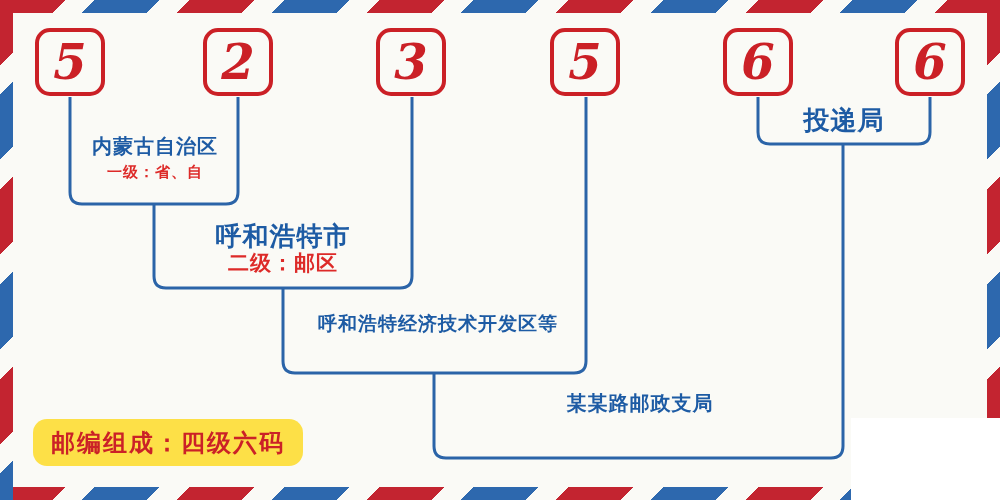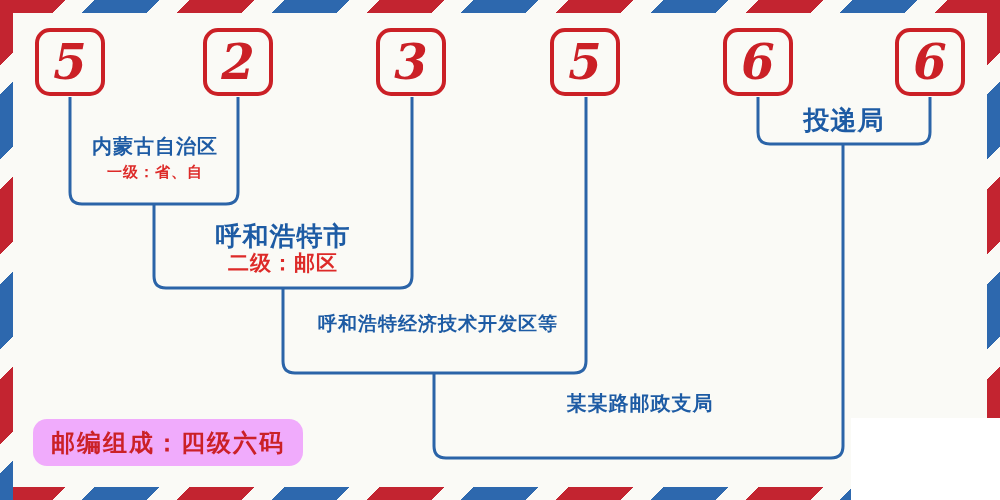--- a/index.html
+++ b/index.html
@@ -52,21 +52,21 @@
   .lvl3 .lvl-desc{font-size:21px;line-height:25px;margin-top:3px;}
   .lvl4{left:640px;top:391px;}
   .lvl4 .lvl-name{font-size:20px;line-height:24px;}
   .lvl4 .lvl-desc{font-size:21px;line-height:25px;margin-top:8px;}
   .delivery-label{left:844px;top:108px;}
   .delivery-label .lvl-name{font-size:26px;line-height:25px;}
   
   .footer-pill{
     position:absolute;left:33px;top:419px;z-index:4;
     height:47px;padding:0 18px;border-radius:14px;
-    background:#f0abfc;display:flex;align-items:center;justify-content:center;
+    background:#fde047;display:flex;align-items:center;justify-content:center;
     color:#cb2127;font-weight:bold;font-size:24px;letter-spacing:2px;
   }
 </style>
 </head>
 <body>
 
 <div class="canvas">
 
   <div class="band band-top"></div>
   <div class="band band-bottom"></div>

